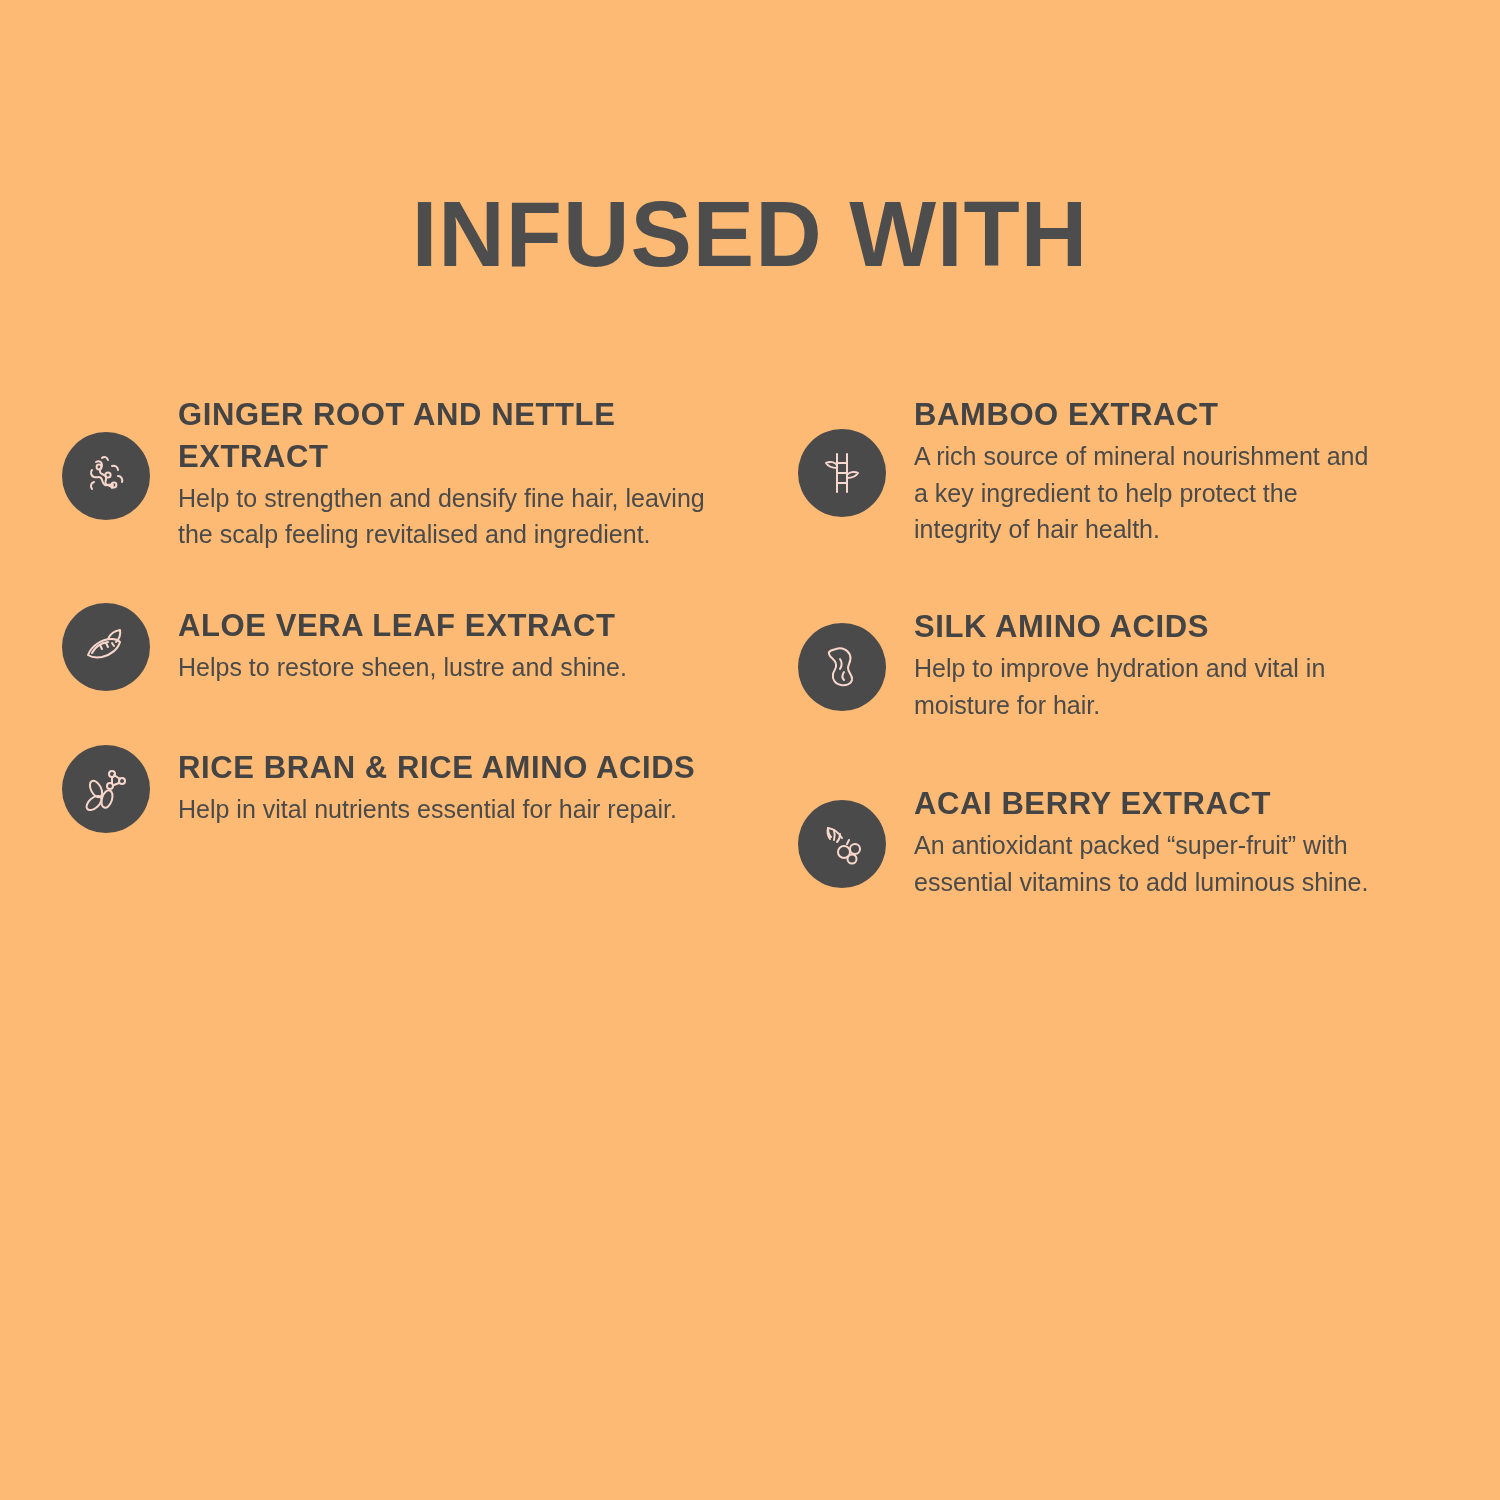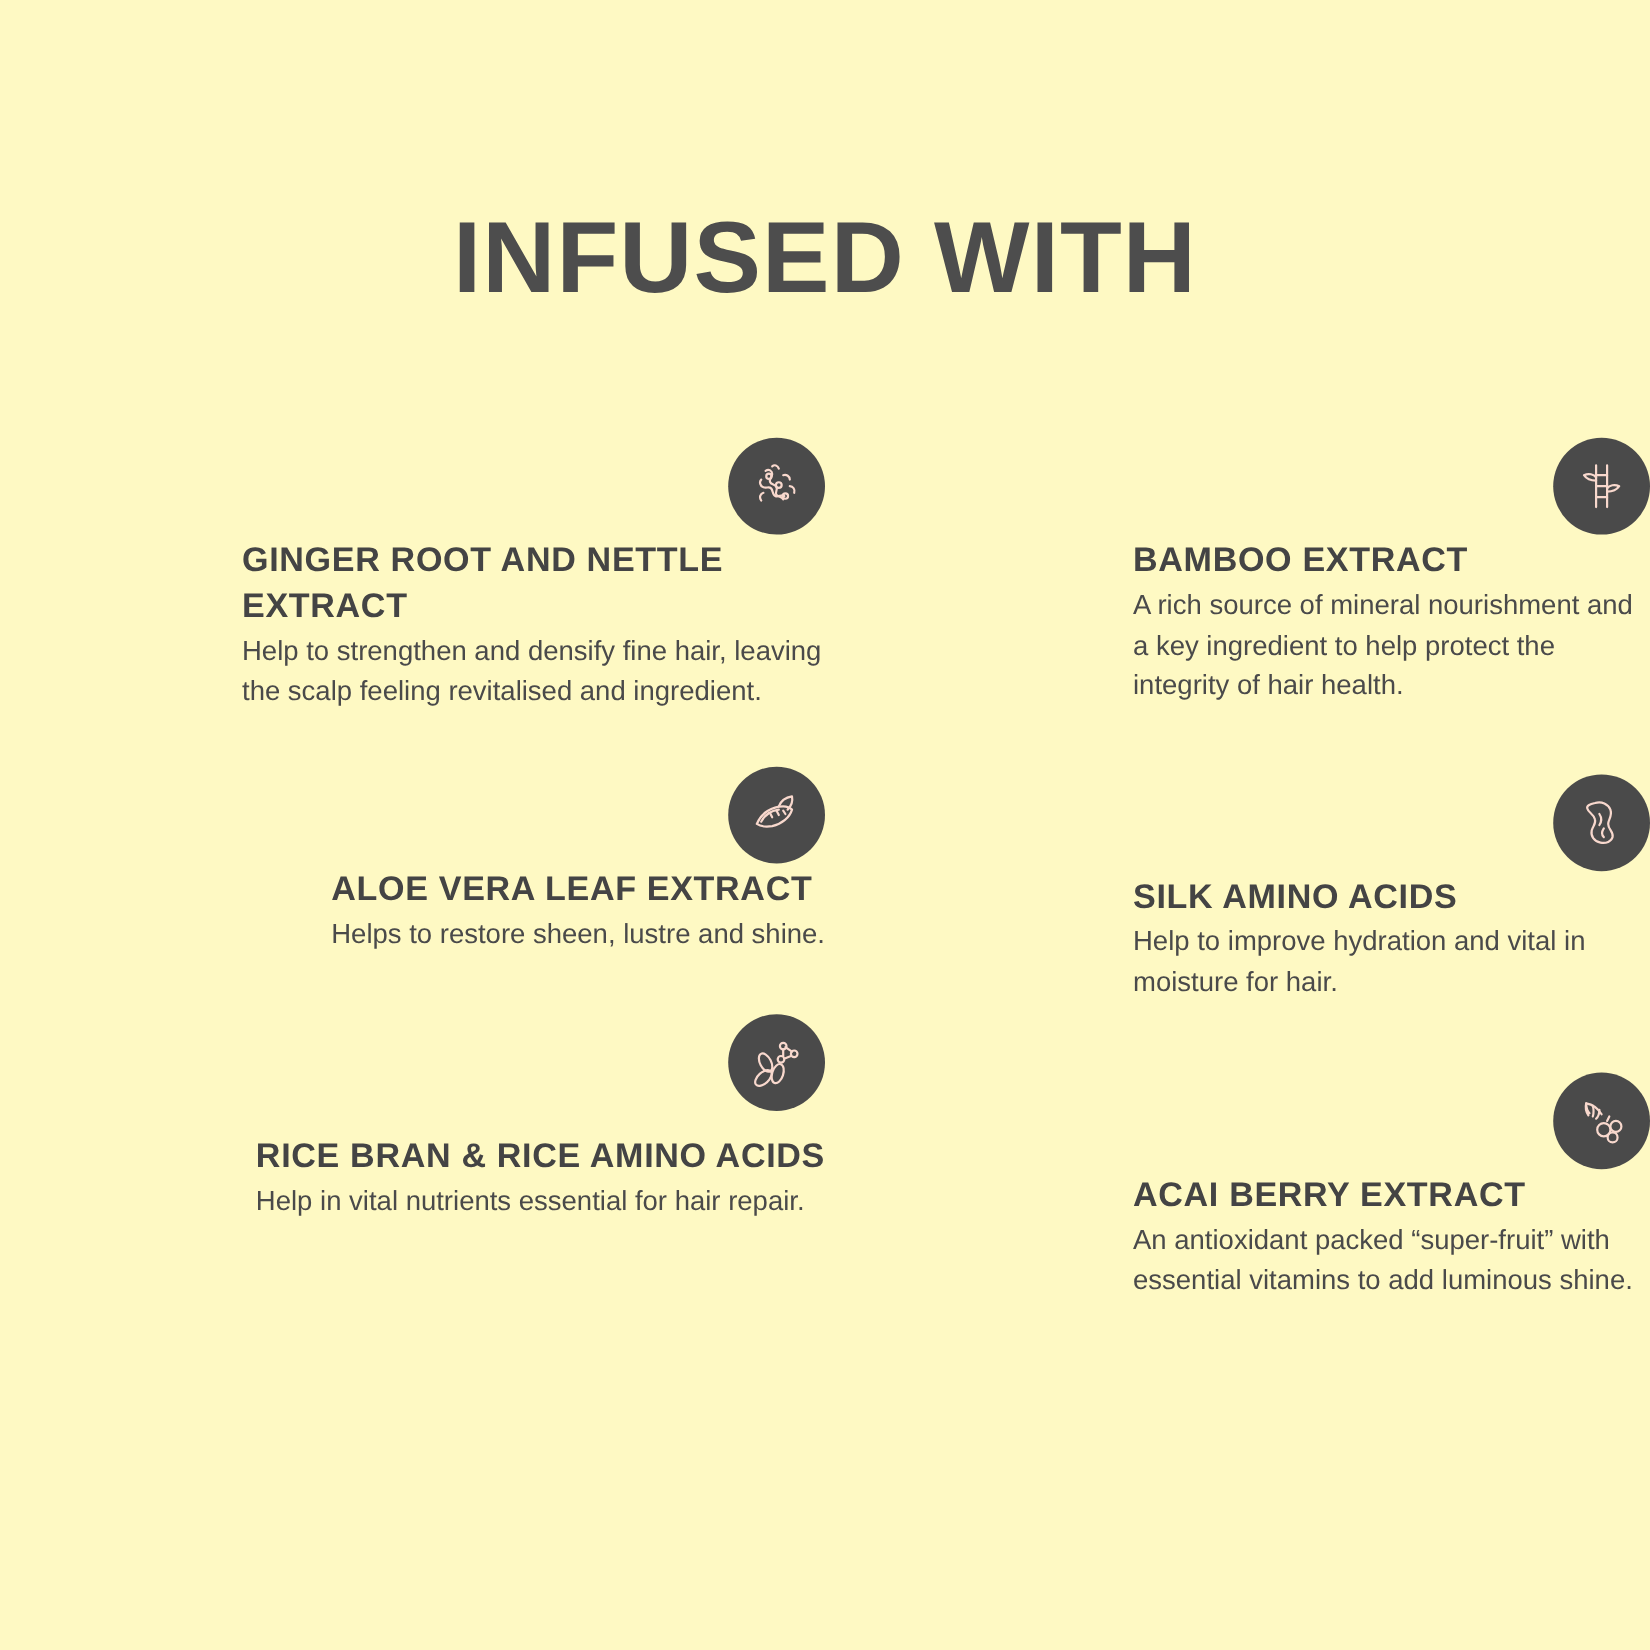--- a/index.html
+++ b/index.html
@@ -11,21 +11,21 @@
     height: 1500px;
     background: #f8d8cd;
     font-family: "Liberation Sans", sans-serif;
     color: #4a4a4a;
     overflow: hidden;
   }
   .page {
     position: relative;
     width: 1500px;
     height: 1500px;
-    background: #fef9c3;
+    background: #fdba74;
     box-sizing: border-box;
   }
   .headline {
     position: absolute;
     top: 186px;
     left: 0;
     width: 1500px;
     text-align: center;
     font-size: 92px;
     font-weight: bold;
@@ -44,22 +44,22 @@
   }
   .col {
     width: 750px;
     box-sizing: border-box;
   }
   .col-left { padding-left: 62px; }
   .col-right { padding-left: 48px; }
 
   .item {
     display: flex;
-    flex-direction: column;
-    align-items: flex-end;
+    flex-direction: row;
+    align-items: center;
     margin-bottom: 48px;
   }
   .badge {
     flex: 0 0 auto;
     width: 88px;
     height: 88px;
     border-radius: 50%;
     background: #4a4a4a;
     display: flex;
     align-items: center;
@@ -84,21 +84,21 @@
   .desc {
     font-size: 25px;
     line-height: 1.47;
     color: #4a4a4a;
     margin: 0;
     font-weight: normal;
   }
   
   .item-ginger { margin-bottom: 44px; }
   .item-aloe { }
-  .item-rice { margin-bottom: 0; gap: 18px; }
+  .item-rice { margin-bottom: 0; }
   .item-bamboo { margin-bottom: 56px; }
   .item-silk { margin-bottom: 58px; }
   .item-acai { margin-bottom: 0; }
   .col-right .text { max-width: 470px; }
   .col-left .text { max-width: 530px; }
 </style>
 </head>
 <body>
 
 <div class="page">

